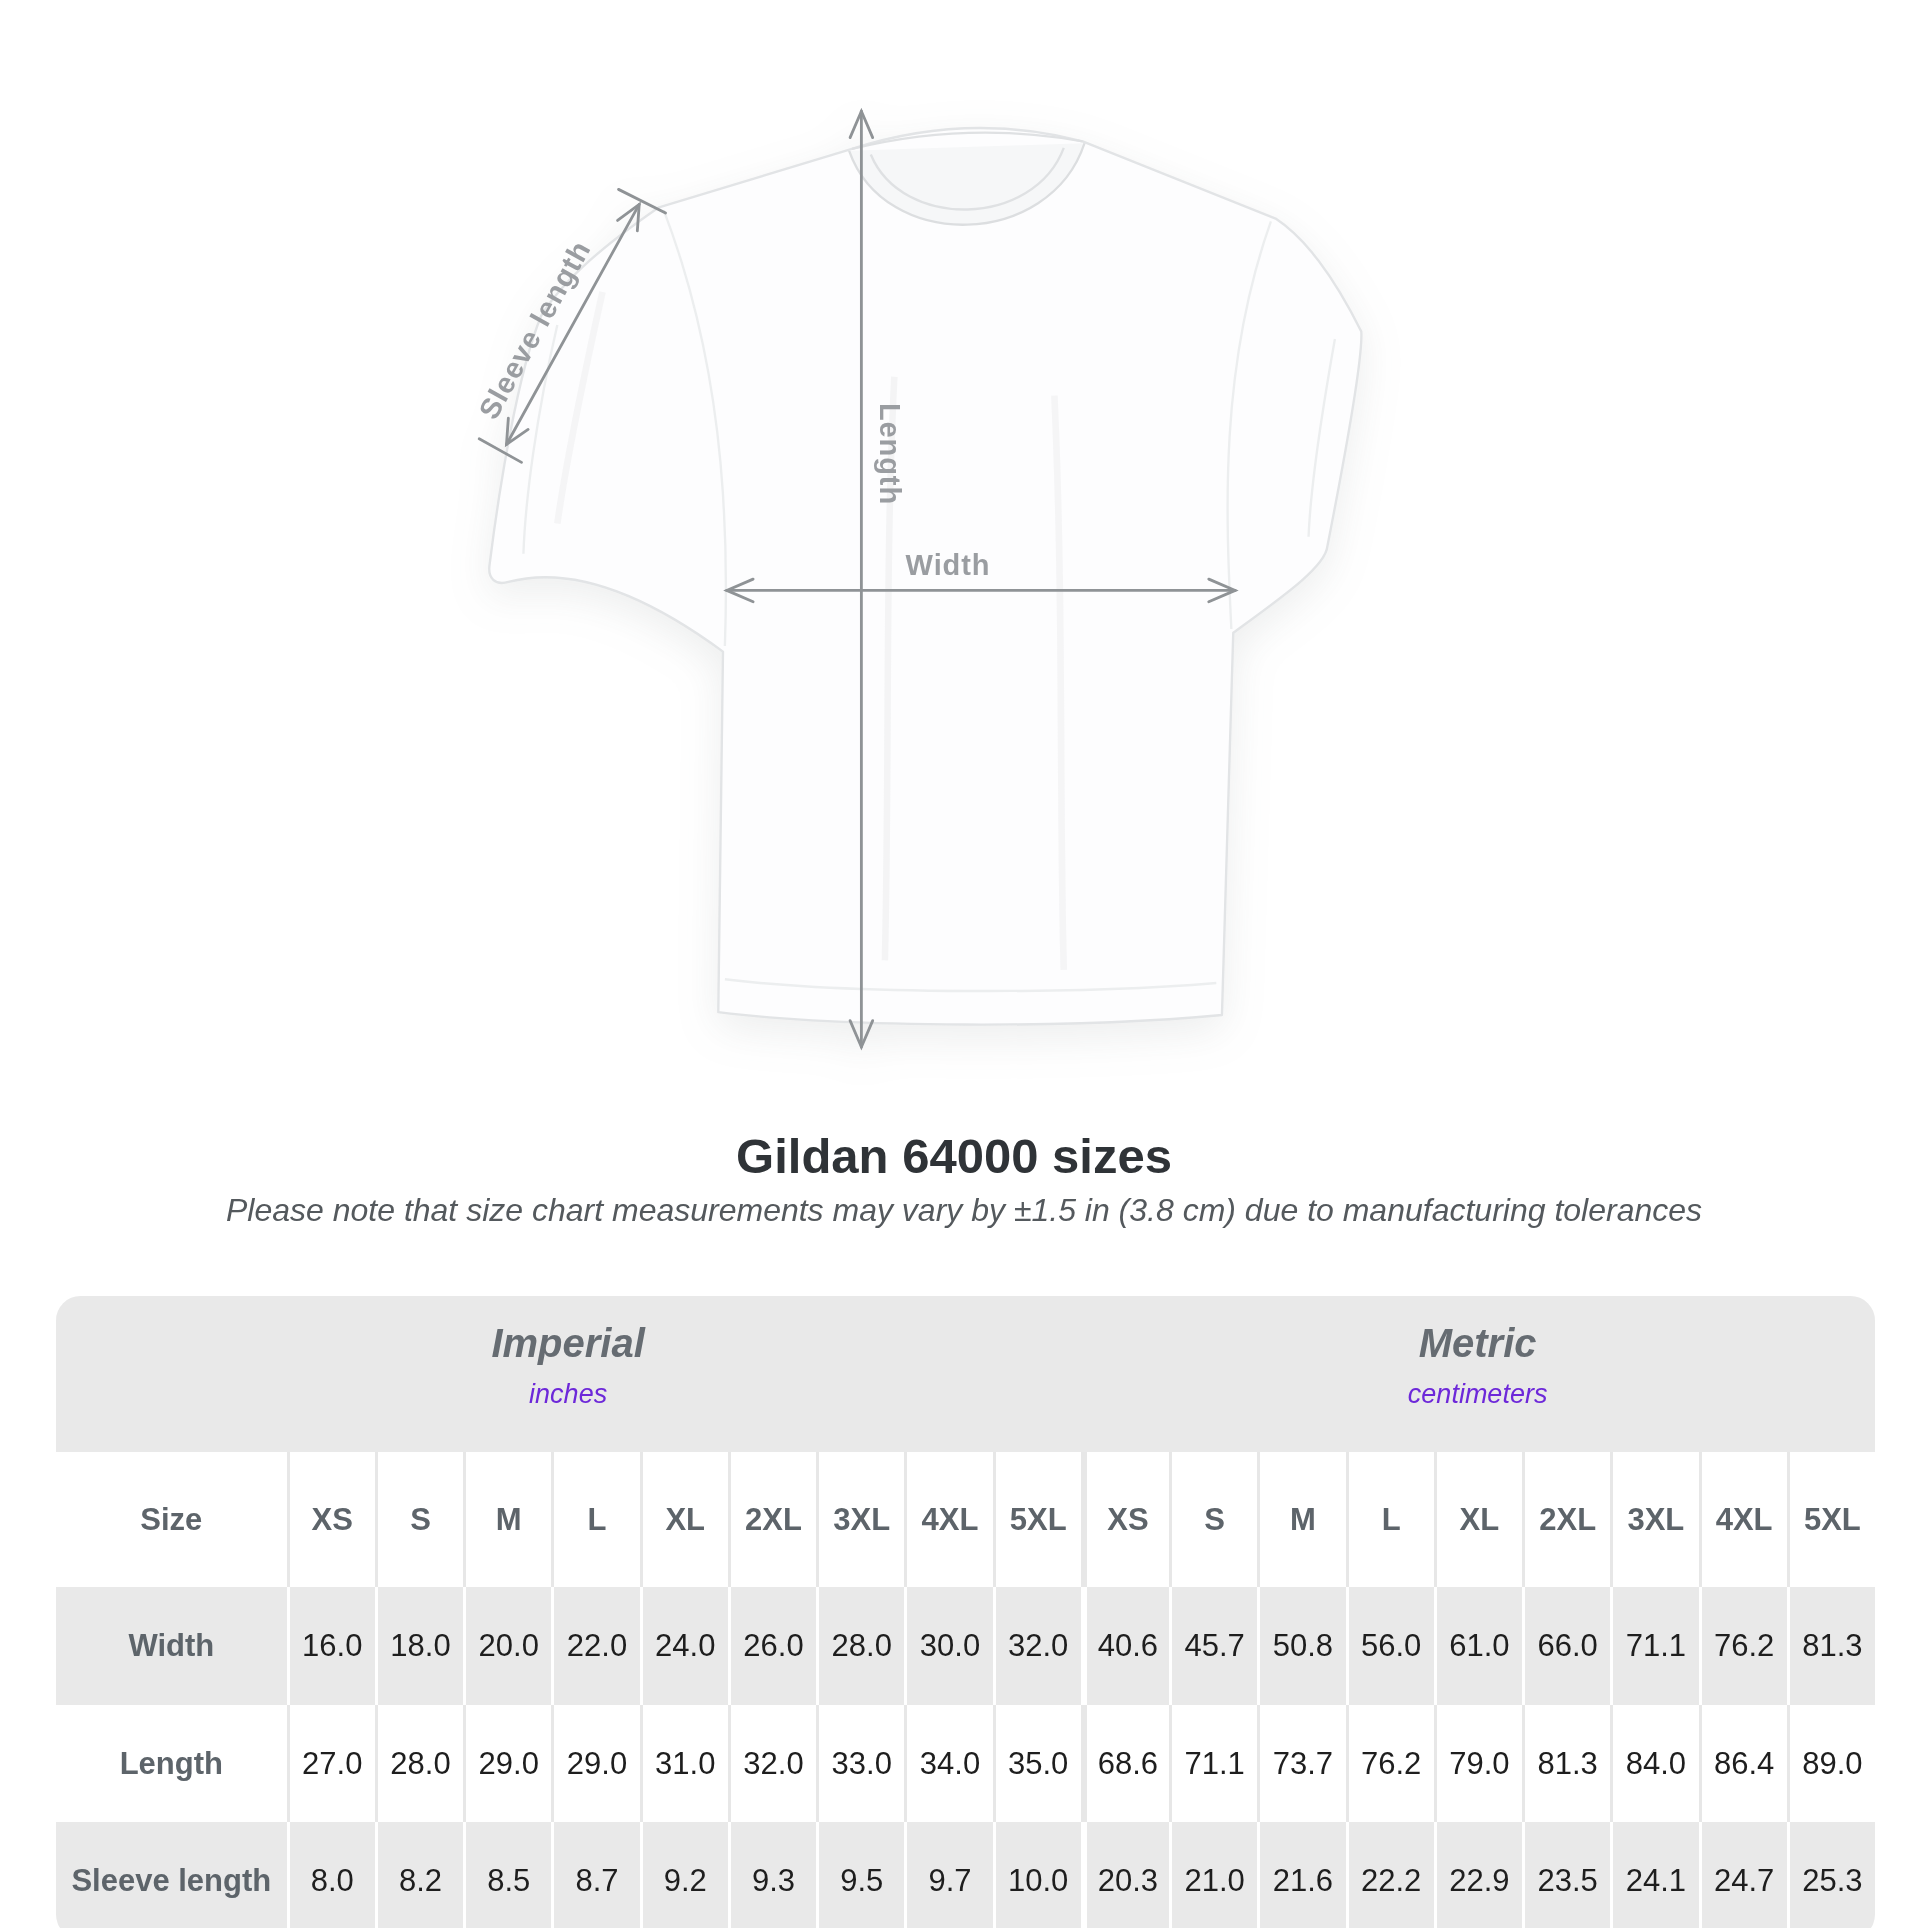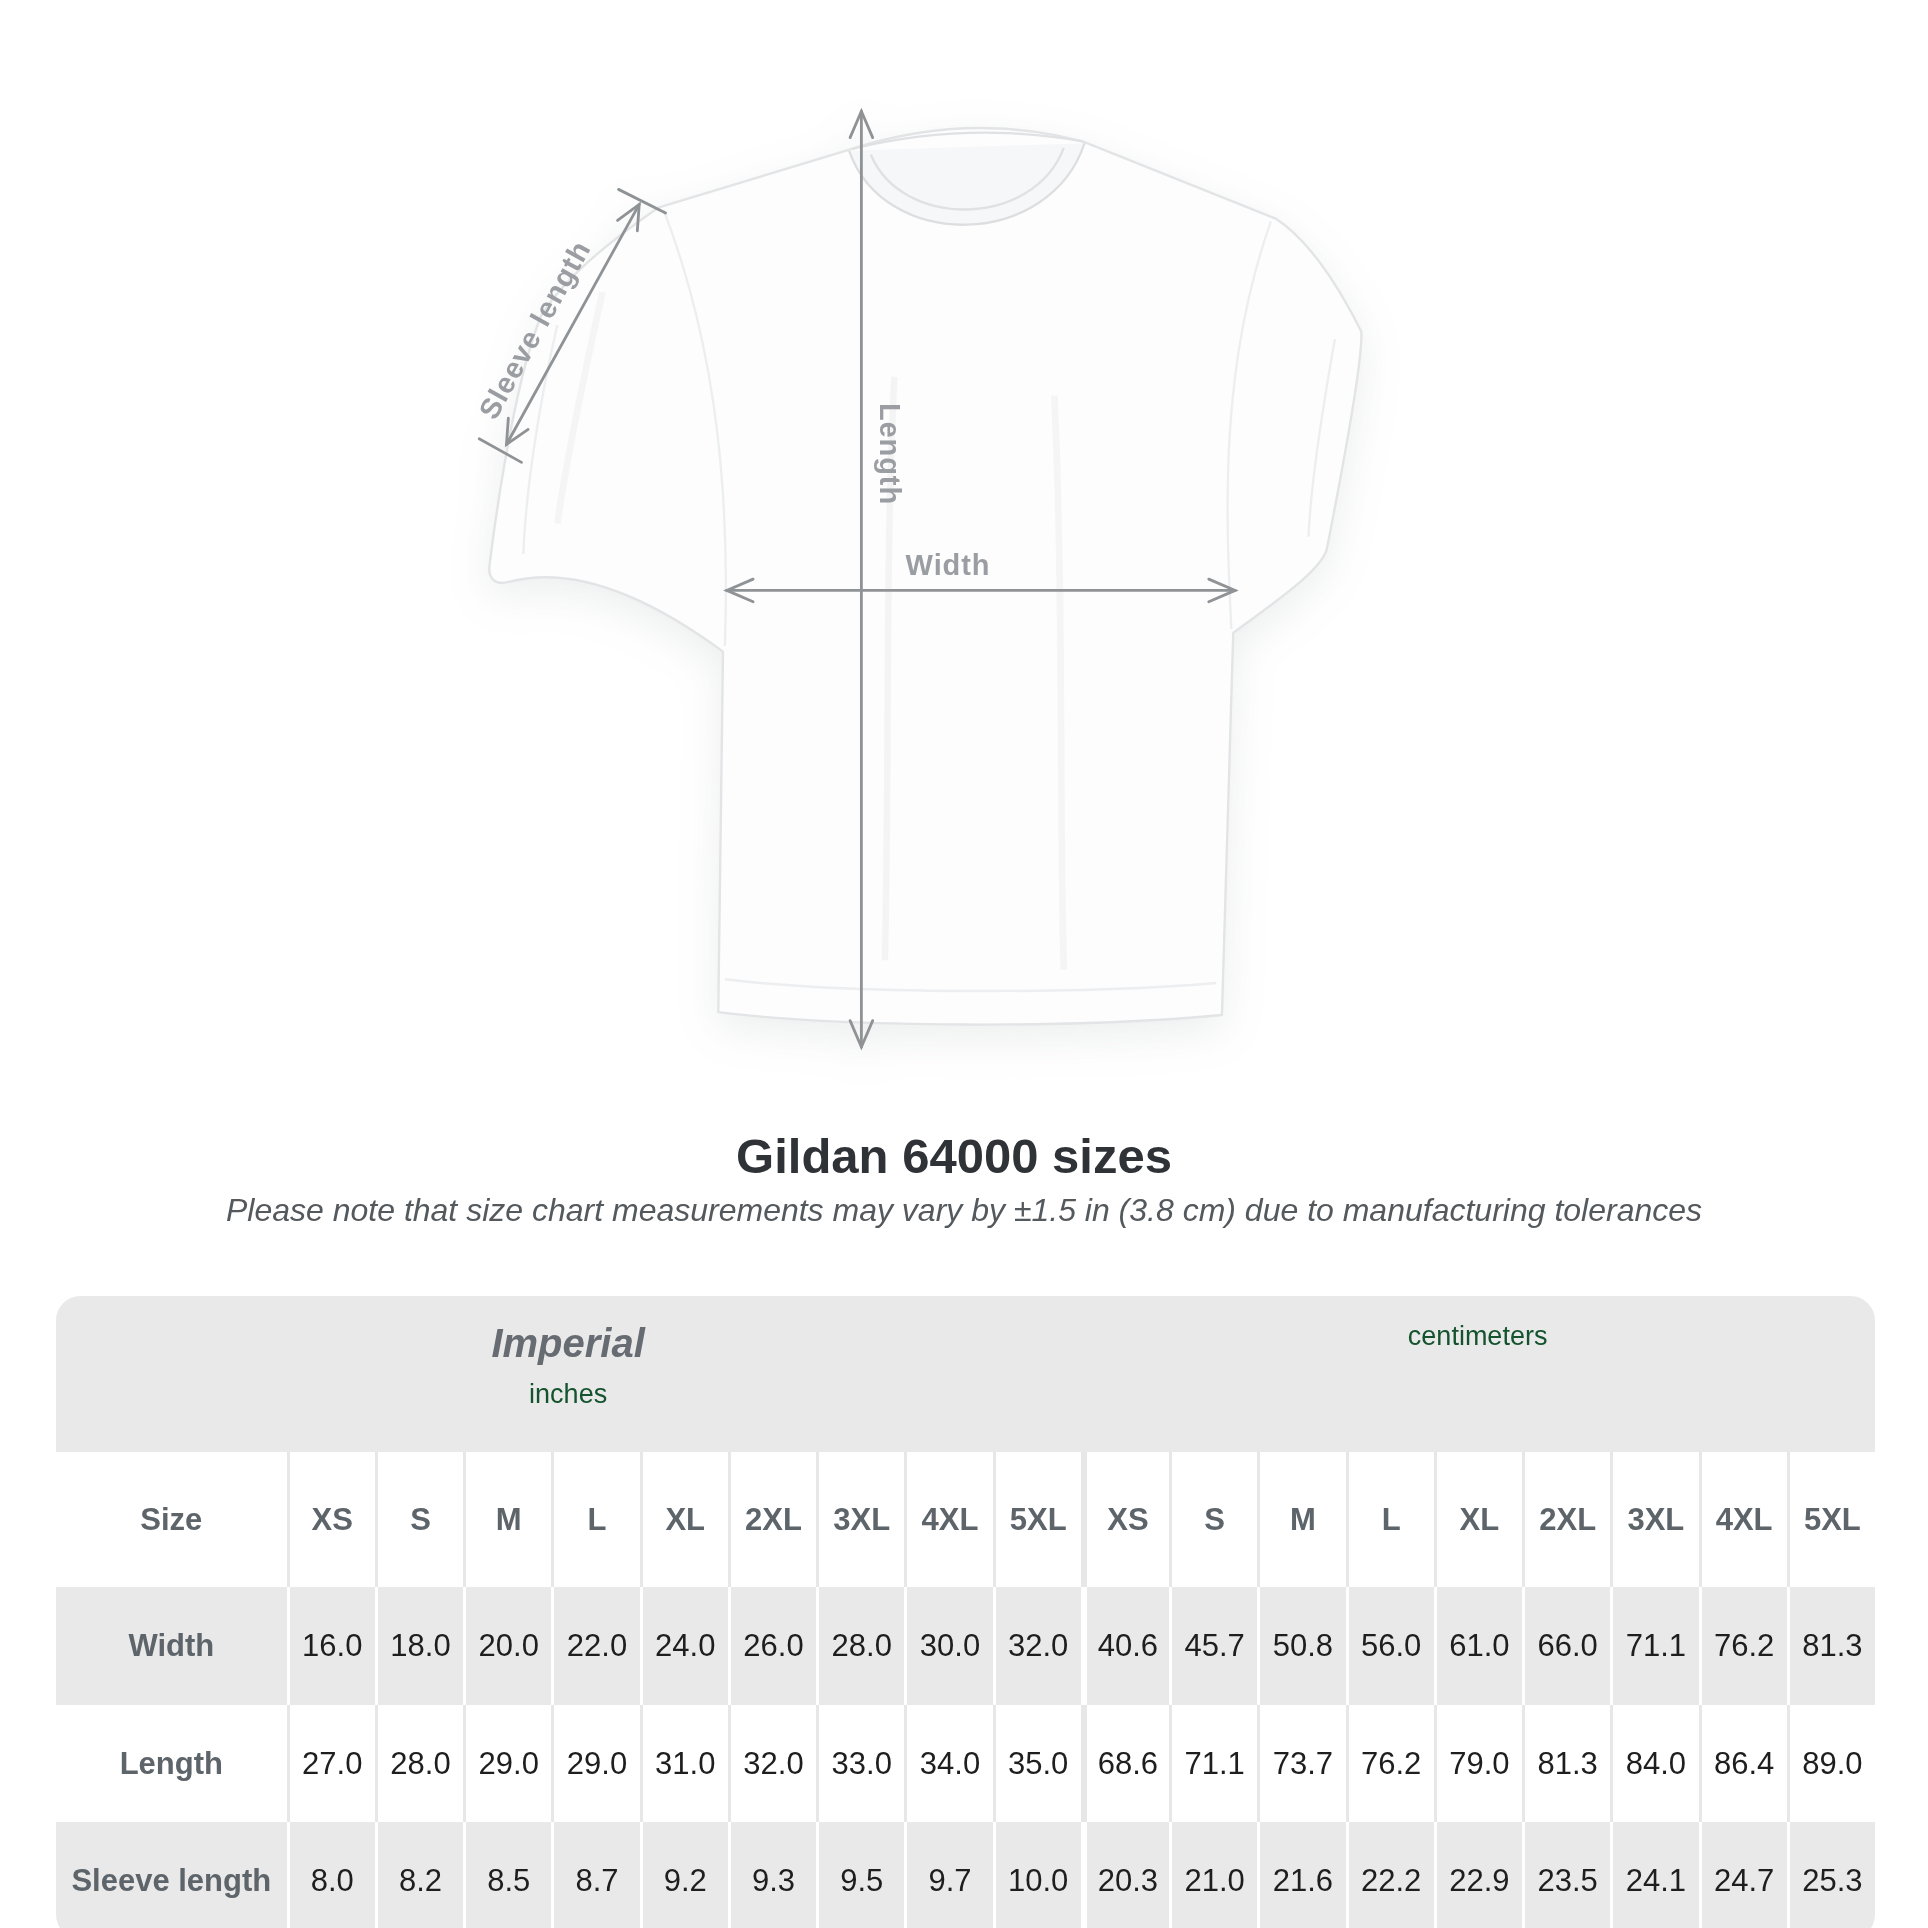--- a/index.html
+++ b/index.html
@@ -28,21 +28,21 @@
   
   .size-table{position:absolute;left:56px;top:1264px;width:1819px;margin-top:32px;}
   .group-band{
     height:156px;background:#e9e9e9;border-radius:24.5px 24.5px 0 0;
     display:flex;
   }
   .group{box-sizing:border-box;padding-top:25.4px;text-align:center;}
   .group.imperial{width:56.31%;}
   .group.metric{width:43.69%;}
   .group-label{font-size:40px;font-weight:bold;font-style:italic;color:#666c72;margin-bottom:12.2px;}
-  .group-unit{font-size:27px;color:#14532d;}
+  .group-unit{font-size:27px;font-style:italic;color:#6d28d9;}
   .t-row{
     display:grid;grid-template-columns:12.68% repeat(18,1fr);
     align-items:stretch;
   }
   .t-row.row-header{height:135px;background:#ffffff;}
   .t-row.row-plain{height:117px;background:#ffffff;}
   .t-row.row-band{height:118px;background:#e9e9e9;}
   .t-row.row-last{height:117px;border-radius:0 0 24.5px 24.5px;overflow:hidden;}
   .cell{
     display:flex;align-items:center;justify-content:center;
@@ -128,20 +128,21 @@
   <div class="chart-title">Gildan 64000 sizes</div>
   <div class="chart-subtitle">Please note that size chart measurements may vary by ±1.5 in (3.8 cm) due to manufacturing tolerances</div>
 
   <div class="size-table">
     <div class="group-band">
       <div class="group imperial">
         <div class="group-label">Imperial</div>
         <div class="group-unit">inches</div>
       </div>
       <div class="group metric">
+        <div class="group-label">Metric</div>
         <div class="group-unit">centimeters</div>
       </div>
     </div>
     <div id="table-body">
         <div class="t-row row-header">
           <div class="cell rowlabel">Size</div>
           <div class="cell head">XS</div>
           <div class="cell head">S</div>
           <div class="cell head">M</div>
           <div class="cell head">L</div>

